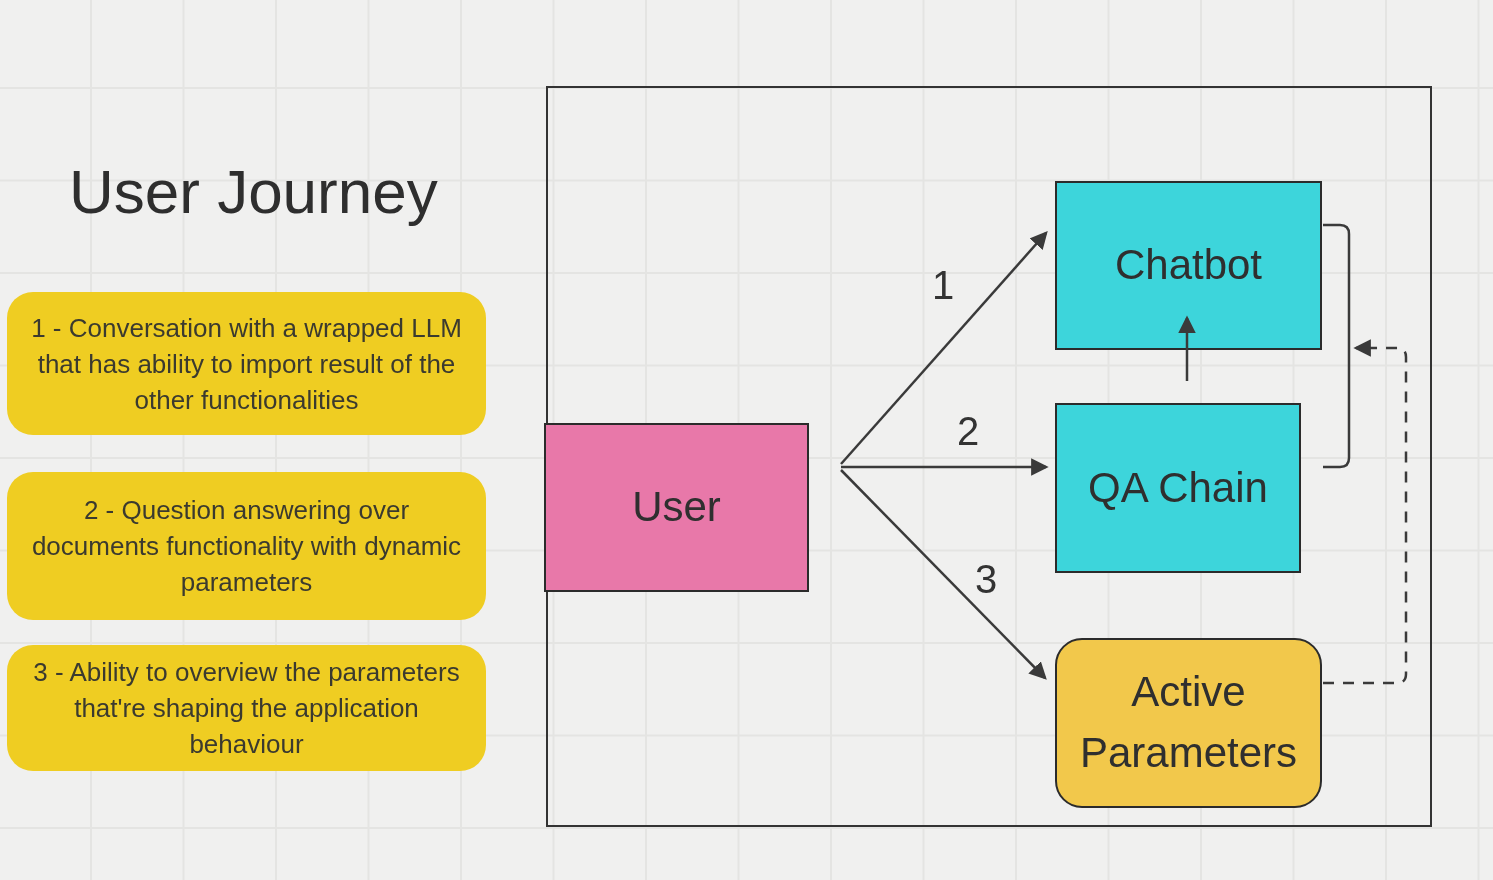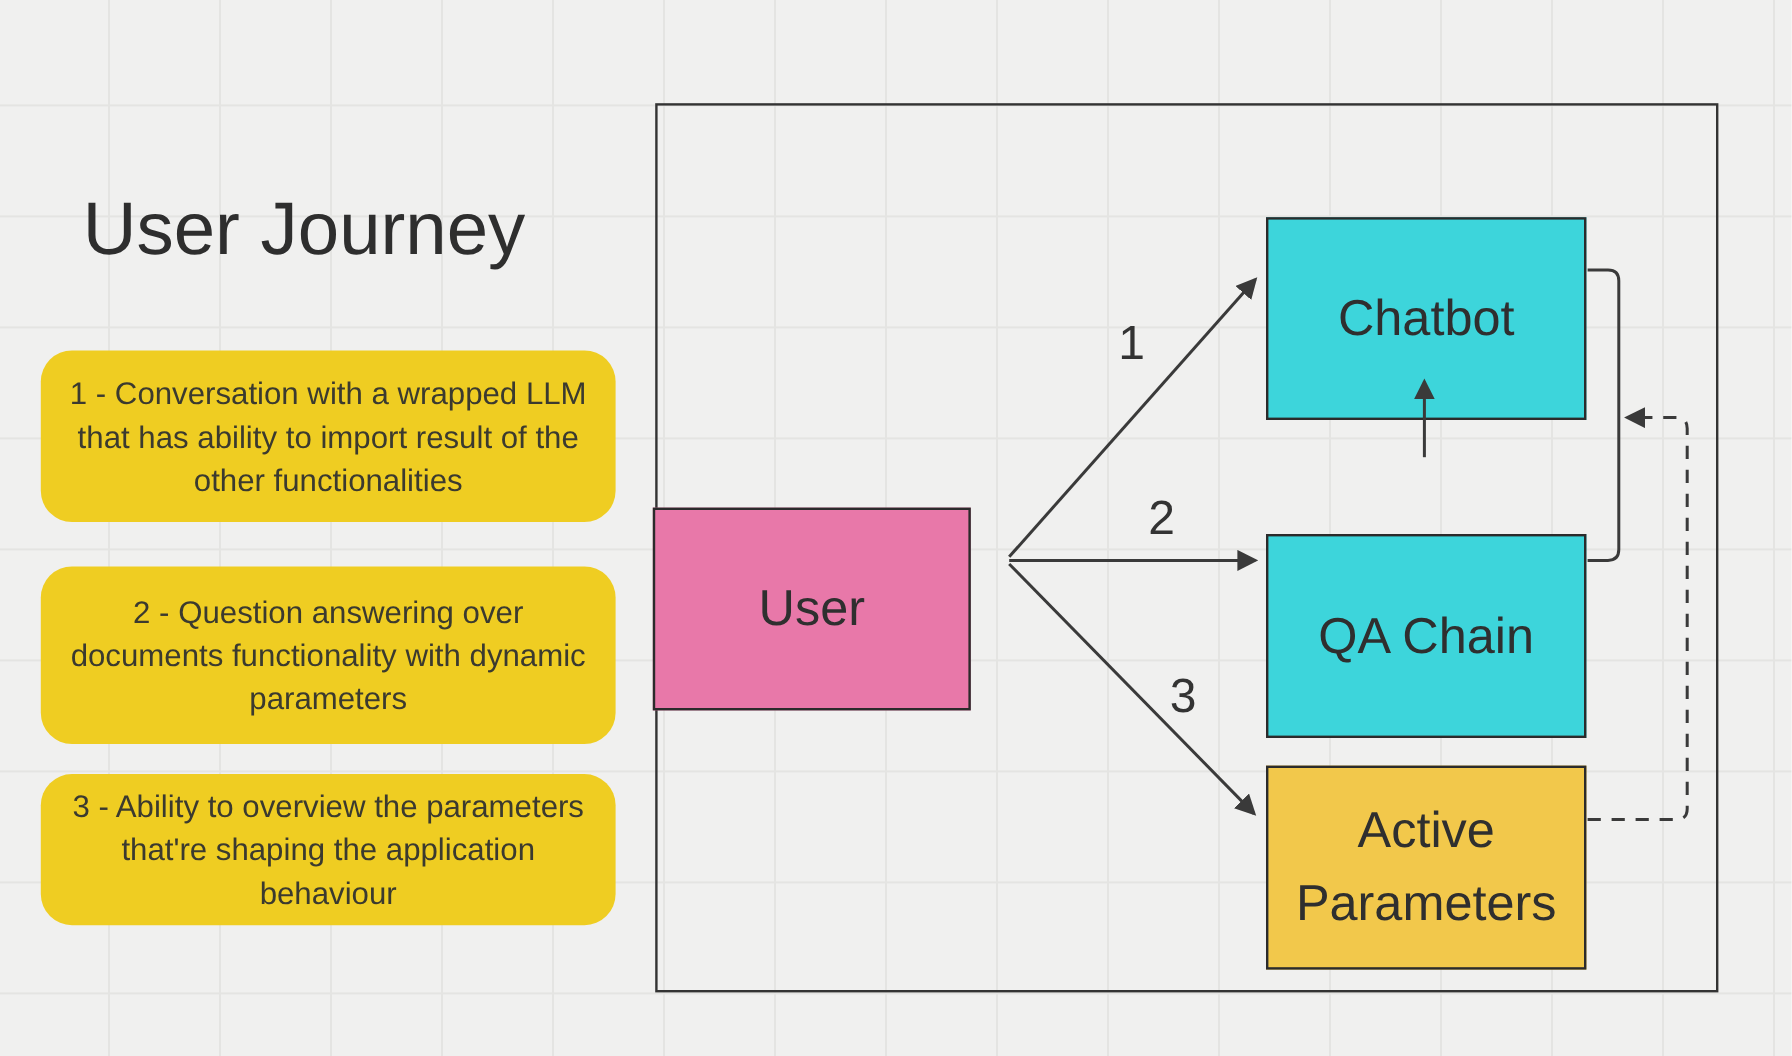--- a/index.html
+++ b/index.html
@@ -38,21 +38,21 @@
     top: 156px;
     font-size: 62px;
     line-height: 1.15;
     font-weight: 400;
     color: var(--title-color);
     white-space: nowrap;
   }
 
   .note {
     position: absolute;
-    left: 34px;
+    left: 7px;
     width: 479px;
     background: var(--note-fill);
     border-radius: 26px;
     display: flex;
     align-items: center;
     justify-content: center;
   }
   .note-text {
     font-size: 26px;
     line-height: 36px;
@@ -81,22 +81,22 @@
     align-items: center;
     justify-content: center;
     text-align: center;
     font-size: 42px;
     line-height: 1.45;
     color: var(--label-color);
     margin-top: 40px;
   }
   .node-user    { left: 544px;  top: 383px; width: 265px; height: 169px; background: var(--user-fill); }
   .node-chatbot { left: 1055px; top: 141px; width: 267px; height: 169px; background: var(--cyan-fill); }
-  .node-qa      { left: 1055px; top: 405px; width: 267px; height: 170px; background: var(--cyan-fill); }
-  .node-params  { left: 1055px; top: 598px; width: 267px; height: 170px; background: var(--params-fill); padding: 0 8px; }
+  .node-qa      { left: 1055px; top: 363px; width: 246px; height: 170px; background: var(--cyan-fill); }
+  .node-params  { left: 1055px; top: 598px; width: 267px; height: 170px; background: var(--params-fill); padding: 0 8px; border-radius: 27px; }
 
   svg.edges {
     position: absolute;
     left: 0; top: 0;
     width: 1493px; height: 880px;
     pointer-events: none;
   }
   svg.edges path { pointer-events: visibleStroke; }
   .edge {
     fill: none;

